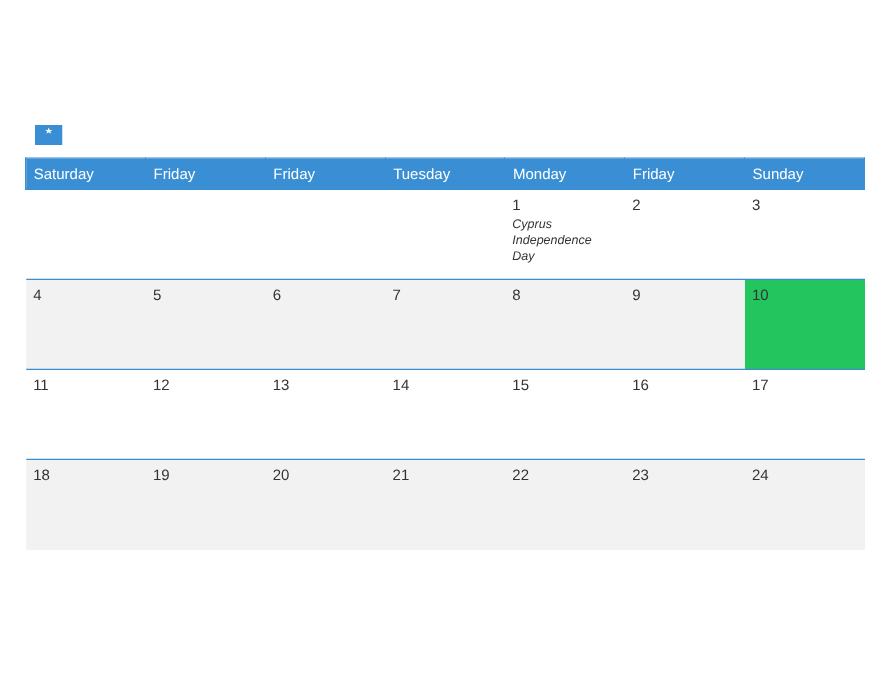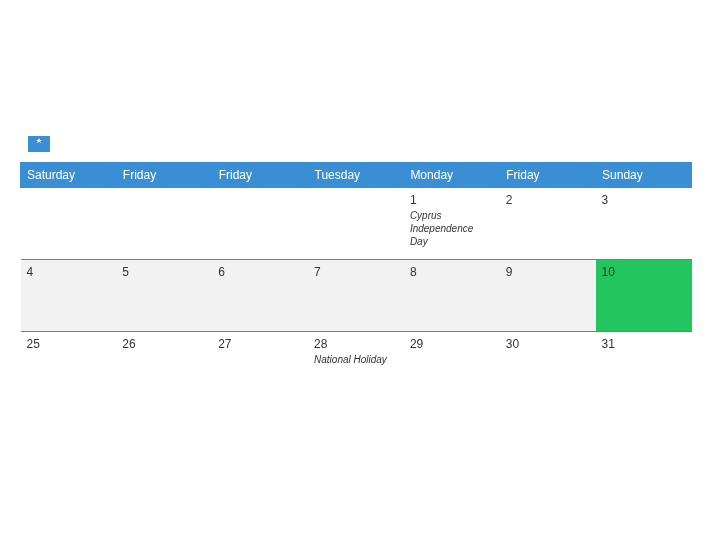--- a/index.html
+++ b/index.html
@@ -165,37 +165,59 @@
           </td>
           <td style="background: rgb(242, 242, 242);">
             <div class="day-number">9</div>
           </td>
           <td style="background: #22c55e;">
             <div class="day-number">10</div>
           </td>
         </tr>
         <tr>
           <td>
-            <div class="day-number">25</div>
-          </td>
-          <td>
-            <div class="day-number">26</div>
-          </td>
-          <td>
-            <div class="day-number">27</div>
-          </td>
-          <td>
-            <div class="day-number">28</div>
-            <div class="holiday-name">National Holiday</div>
-          </td>
-          <td>
-            <div class="day-number">29</div>
-          </td>
-          <td>
-            <div class="day-number">30</div>
-          </td>
-          <td>
-            <div class="day-number">31</div>
+            <div class="day-number">11</div>
+          </td>
+          <td>
+            <div class="day-number">12</div>
+          </td>
+          <td>
+            <div class="day-number">13</div>
+          </td>
+          <td>
+            <div class="day-number">14</div>
+          </td>
+          <td>
+            <div class="day-number">15</div>
+          </td>
+          <td>
+            <div class="day-number">16</div>
+          </td>
+          <td>
+            <div class="day-number">17</div>
+          </td>
+        </tr>
+        <tr>
+          <td style="background: rgb(242, 242, 242);">
+            <div class="day-number">18</div>
+          </td>
+          <td style="background: rgb(242, 242, 242);">
+            <div class="day-number">19</div>
+          </td>
+          <td style="background: rgb(242, 242, 242);">
+            <div class="day-number">20</div>
+          </td>
+          <td style="background: rgb(242, 242, 242);">
+            <div class="day-number">21</div>
+          </td>
+          <td style="background: rgb(242, 242, 242);">
+            <div class="day-number">22</div>
+          </td>
+          <td style="background: rgb(242, 242, 242);">
+            <div class="day-number">23</div>
+          </td>
+          <td style="background: rgb(242, 242, 242);">
+            <div class="day-number">24</div>
           </td>
         </tr>
       </tbody>
   </table>
 </div>
 
 </body></html>

